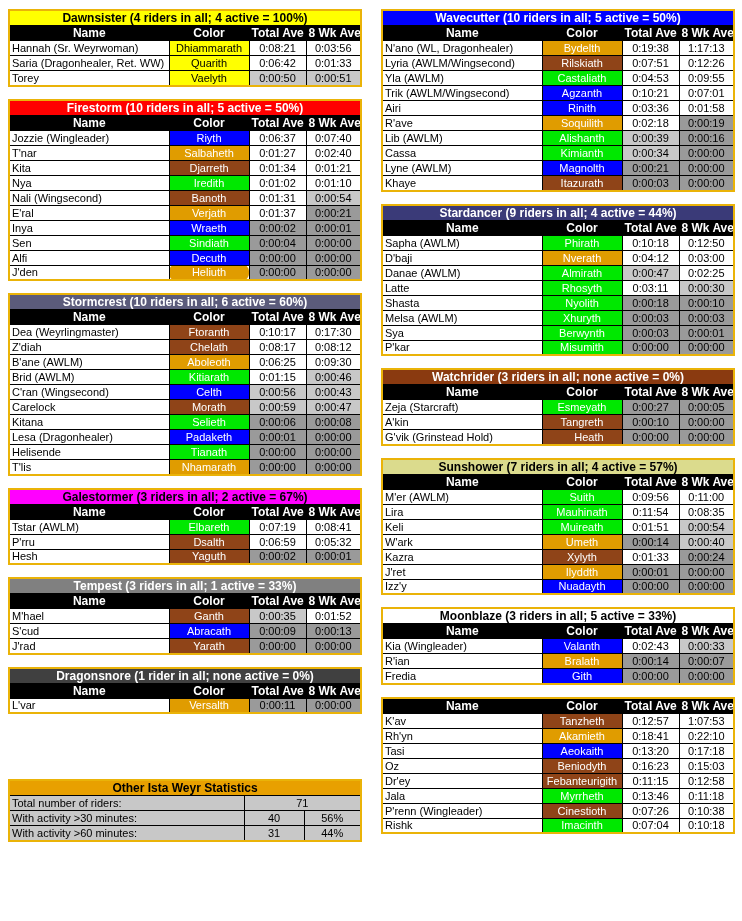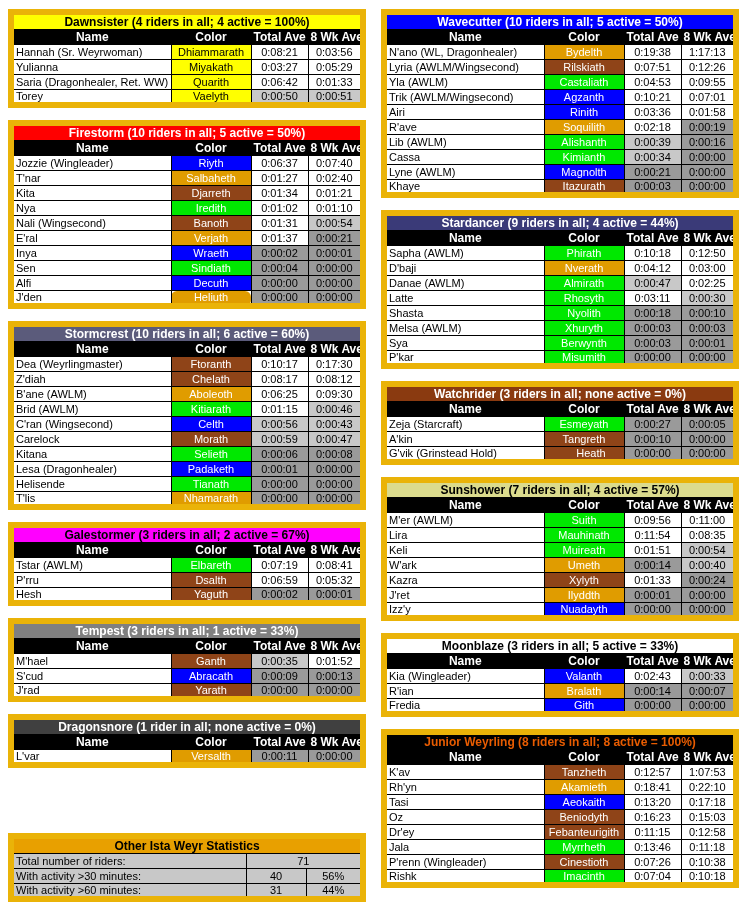--- a/index.html
+++ b/index.html
@@ -2,21 +2,21 @@
 <html><head>
 <meta charset="utf-8">
 <style>
   * { box-sizing: border-box; }
   html, body { margin: 0; padding: 0; background: #FFFFFF; }
   body { font-family: "Liberation Sans", sans-serif; }
   .page { width: 742px; min-height: 921px; padding: 9px 8px; display: flex; gap: 21px; }
   .col { width: 352px; display: flex; flex-direction: column; }
   table.wing-table {
     border-collapse: collapse; table-layout: fixed; width: 352px;
-    margin: 0 0 12px 0; border: 6px solid #eab308;
+    margin: 0 0 12px 0; border: 2px solid #eab308;
   }
   table.wing-table th, table.wing-table td { border: 1px solid #000; height: 15px; padding: 0 2px; overflow: hidden; white-space: nowrap; }
   th.title { font-weight: bold; font-size: 12px; text-align: center; }
   tr.colhead th { background: #000000; color: #FFFFFF; font-weight: bold; font-size: 12px; text-align: center; }
   tr.colhead th.ch-name { text-align: center; }
   td { font-size: 11px; color: #000000; }
   td.name { background: #FFFFFF; text-align: left; }
   td.dragon { text-align: center; font-size: 11px; }
   td.time { text-align: center; }
   col.c-name { width: 160px; } col.c-color { width: 80px; } col.c-total { width: 57px; } col.c-wk { width: 55px; }
@@ -49,26 +49,20 @@
       </tr>
     </thead>
     <tbody>
   <tr class="rider-row">
     <td class="name">Hannah (Sr. Weyrwoman)</td>
     <td class="dragon" style="background: rgb(255, 255, 0); color: rgb(0, 0, 0);">Dhiammarath</td>
     <td class="time total" style="background: rgb(255, 255, 255);">0:08:21</td>
     <td class="time wk" style="background: rgb(255, 255, 255);">0:03:56</td>
   </tr>
 
-  <tr class="rider-row">
-    <td class="name">Yulianna</td>
-    <td class="dragon" style="background: rgb(255, 255, 0); color: rgb(0, 0, 0);">Miyakath</td>
-    <td class="time total" style="background: rgb(255, 255, 255);">0:03:27</td>
-    <td class="time wk" style="background: rgb(255, 255, 255);">0:05:29</td>
-  </tr>
 
   <tr class="rider-row">
     <td class="name">Saria (Dragonhealer, Ret. WW)</td>
     <td class="dragon" style="background: rgb(255, 255, 0); color: rgb(0, 0, 0);">Quarith</td>
     <td class="time total" style="background: rgb(255, 255, 255);">0:06:42</td>
     <td class="time wk" style="background: rgb(255, 255, 255);">0:01:33</td>
   </tr>
 
   <tr class="rider-row">
     <td class="name">Torey</td>
@@ -726,23 +720,20 @@
   </table>
 
   <table class="wing-table">
     <colgroup>
       <col class="c-name">
           <col class="c-color">
           <col class="c-total">
           <col class="c-wk">
     </colgroup>
     <thead>
-      <tr>
-        <th class="title" colspan="4" style="background: rgb(0, 0, 0); color: rgb(232, 92, 0);">Junior Weyrling  (8 riders in all; 8 active = 100%)</th>
-      </tr>
       <tr class="colhead">
         <th class="ch ch-name">Name</th>
         <th class="ch ch-color">Color</th>
         <th class="ch ch-total">Total Ave</th>
         <th class="ch ch-wk">8 Wk Ave</th>
       </tr>
     </thead>
     <tbody>
   <tr class="rider-row">
     <td class="name">K'av</td>

